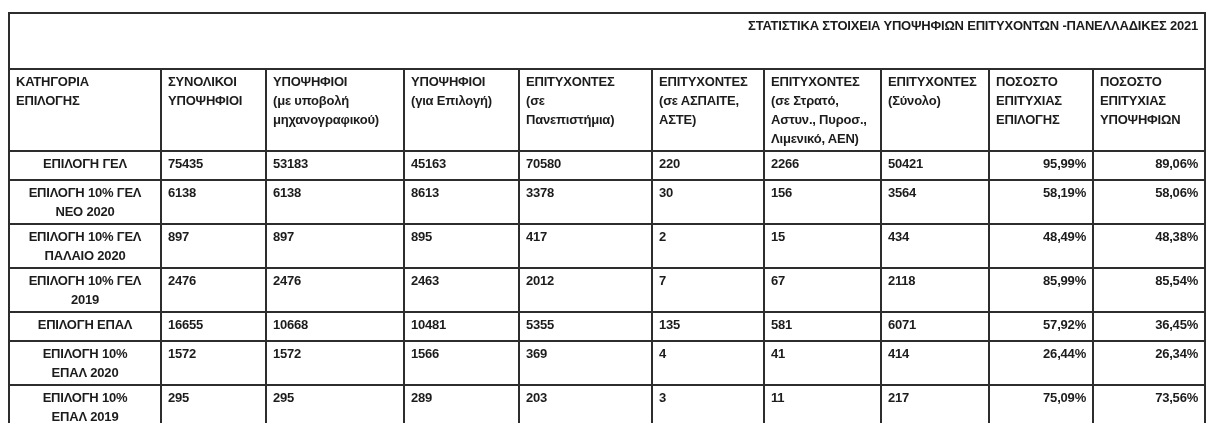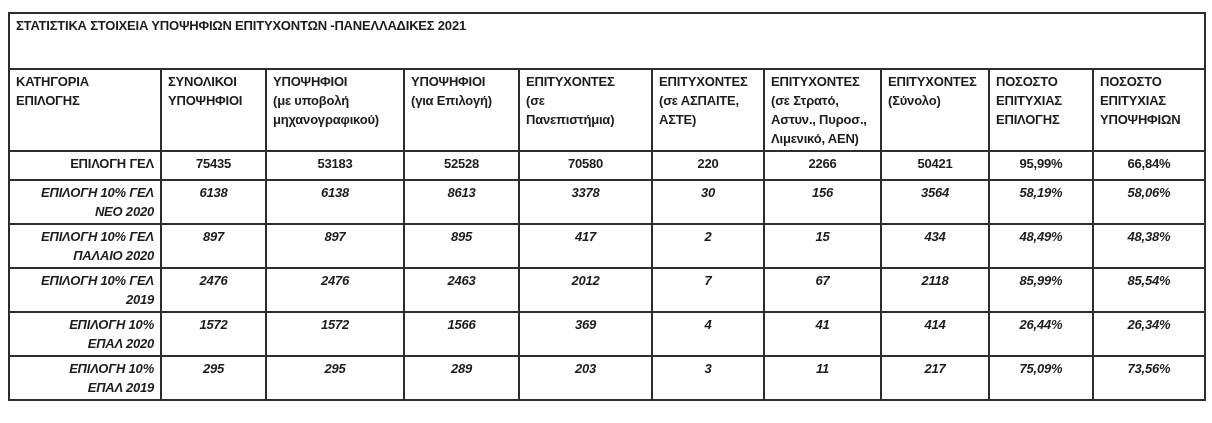--- a/index.html
+++ b/index.html
@@ -27,37 +27,37 @@
     font-weight: bold;
     color: #1c1c1c;
     font-size: 13px;
     line-height: 19px;
     padding: 2px 6px;
     white-space: pre-line;
     overflow: hidden;
     letter-spacing: -0.2px;
   }
   td.title-cell {
-    text-align: left;
+    text-align: right;
     height: 50px;
     font-size: 14.5px;
     padding-top: 5px;
   }
   td.hdr {
     height: 73px;
     text-align: left;
     line-height: 18px;
     padding-top: 3px;
   }
   td.hdr.left { text-align: left; }
-  td.lbl { text-align: right; }
-  td.num { text-align: center; }
-  td.pct { text-align: center; padding-left: 9px; }
+  td.lbl { text-align: center; }
+  td.num { text-align: left; }
+  td.pct { text-align: right; padding-left: 9px; }
   tr.single td { height: 23px; }
-  tr.double td { height: 38px; font-style: italic; }
+  tr.double td { height: 38px; }
 </style>
 </head>
 <body>
 
 <div class="page">
   <table class="stats">
     <colgroup>
       <col style="width:152px">
         <col style="width:105px">
         <col style="width:138px">
@@ -99,27 +99,27 @@
 ΕΠΙΤΥΧΙΑΣ
 ΕΠΙΛΟΓΗΣ</td>
       <td class="hdr">ΠΟΣΟΣΤΟ
 ΕΠΙΤΥΧΙΑΣ
 ΥΠΟΨΗΦΙΩΝ</td>
     </tr>
     <tr class="single">
       <td class="lbl">ΕΠΙΛΟΓΗ ΓΕΛ</td>
       <td class="num">75435</td>
       <td class="num">53183</td>
-      <td class="num">52528</td>
+      <td class="num">45163</td>
       <td class="num">70580</td>
       <td class="num">220</td>
       <td class="num">2266</td>
       <td class="num">50421</td>
       <td class="pct">95,99%</td>
-      <td class="pct">66,84%</td>
+      <td class="pct">89,06%</td>
     </tr>
     <tr class="double">
       <td class="lbl">ΕΠΙΛΟΓΗ 10% ΓΕΛ
 ΝΕΟ 2020</td>
       <td class="num">6138</td>
       <td class="num">6138</td>
       <td class="num">8613</td>
       <td class="num">3378</td>
       <td class="num">30</td>
       <td class="num">156</td>
@@ -146,20 +146,32 @@
       <td class="num">2476</td>
       <td class="num">2476</td>
       <td class="num">2463</td>
       <td class="num">2012</td>
       <td class="num">7</td>
       <td class="num">67</td>
       <td class="num">2118</td>
       <td class="pct">85,99%</td>
       <td class="pct">85,54%</td>
     </tr>
+    <tr class="single">
+      <td class="lbl">ΕΠΙΛΟΓΗ ΕΠΑΛ</td>
+      <td class="num">16655</td>
+      <td class="num">10668</td>
+      <td class="num">10481</td>
+      <td class="num">5355</td>
+      <td class="num">135</td>
+      <td class="num">581</td>
+      <td class="num">6071</td>
+      <td class="pct">57,92%</td>
+      <td class="pct">36,45%</td>
+    </tr>
     <tr class="double">
       <td class="lbl">ΕΠΙΛΟΓΗ 10%
 ΕΠΑΛ 2020</td>
       <td class="num">1572</td>
       <td class="num">1572</td>
       <td class="num">1566</td>
       <td class="num">369</td>
       <td class="num">4</td>
       <td class="num">41</td>
       <td class="num">414</td>

